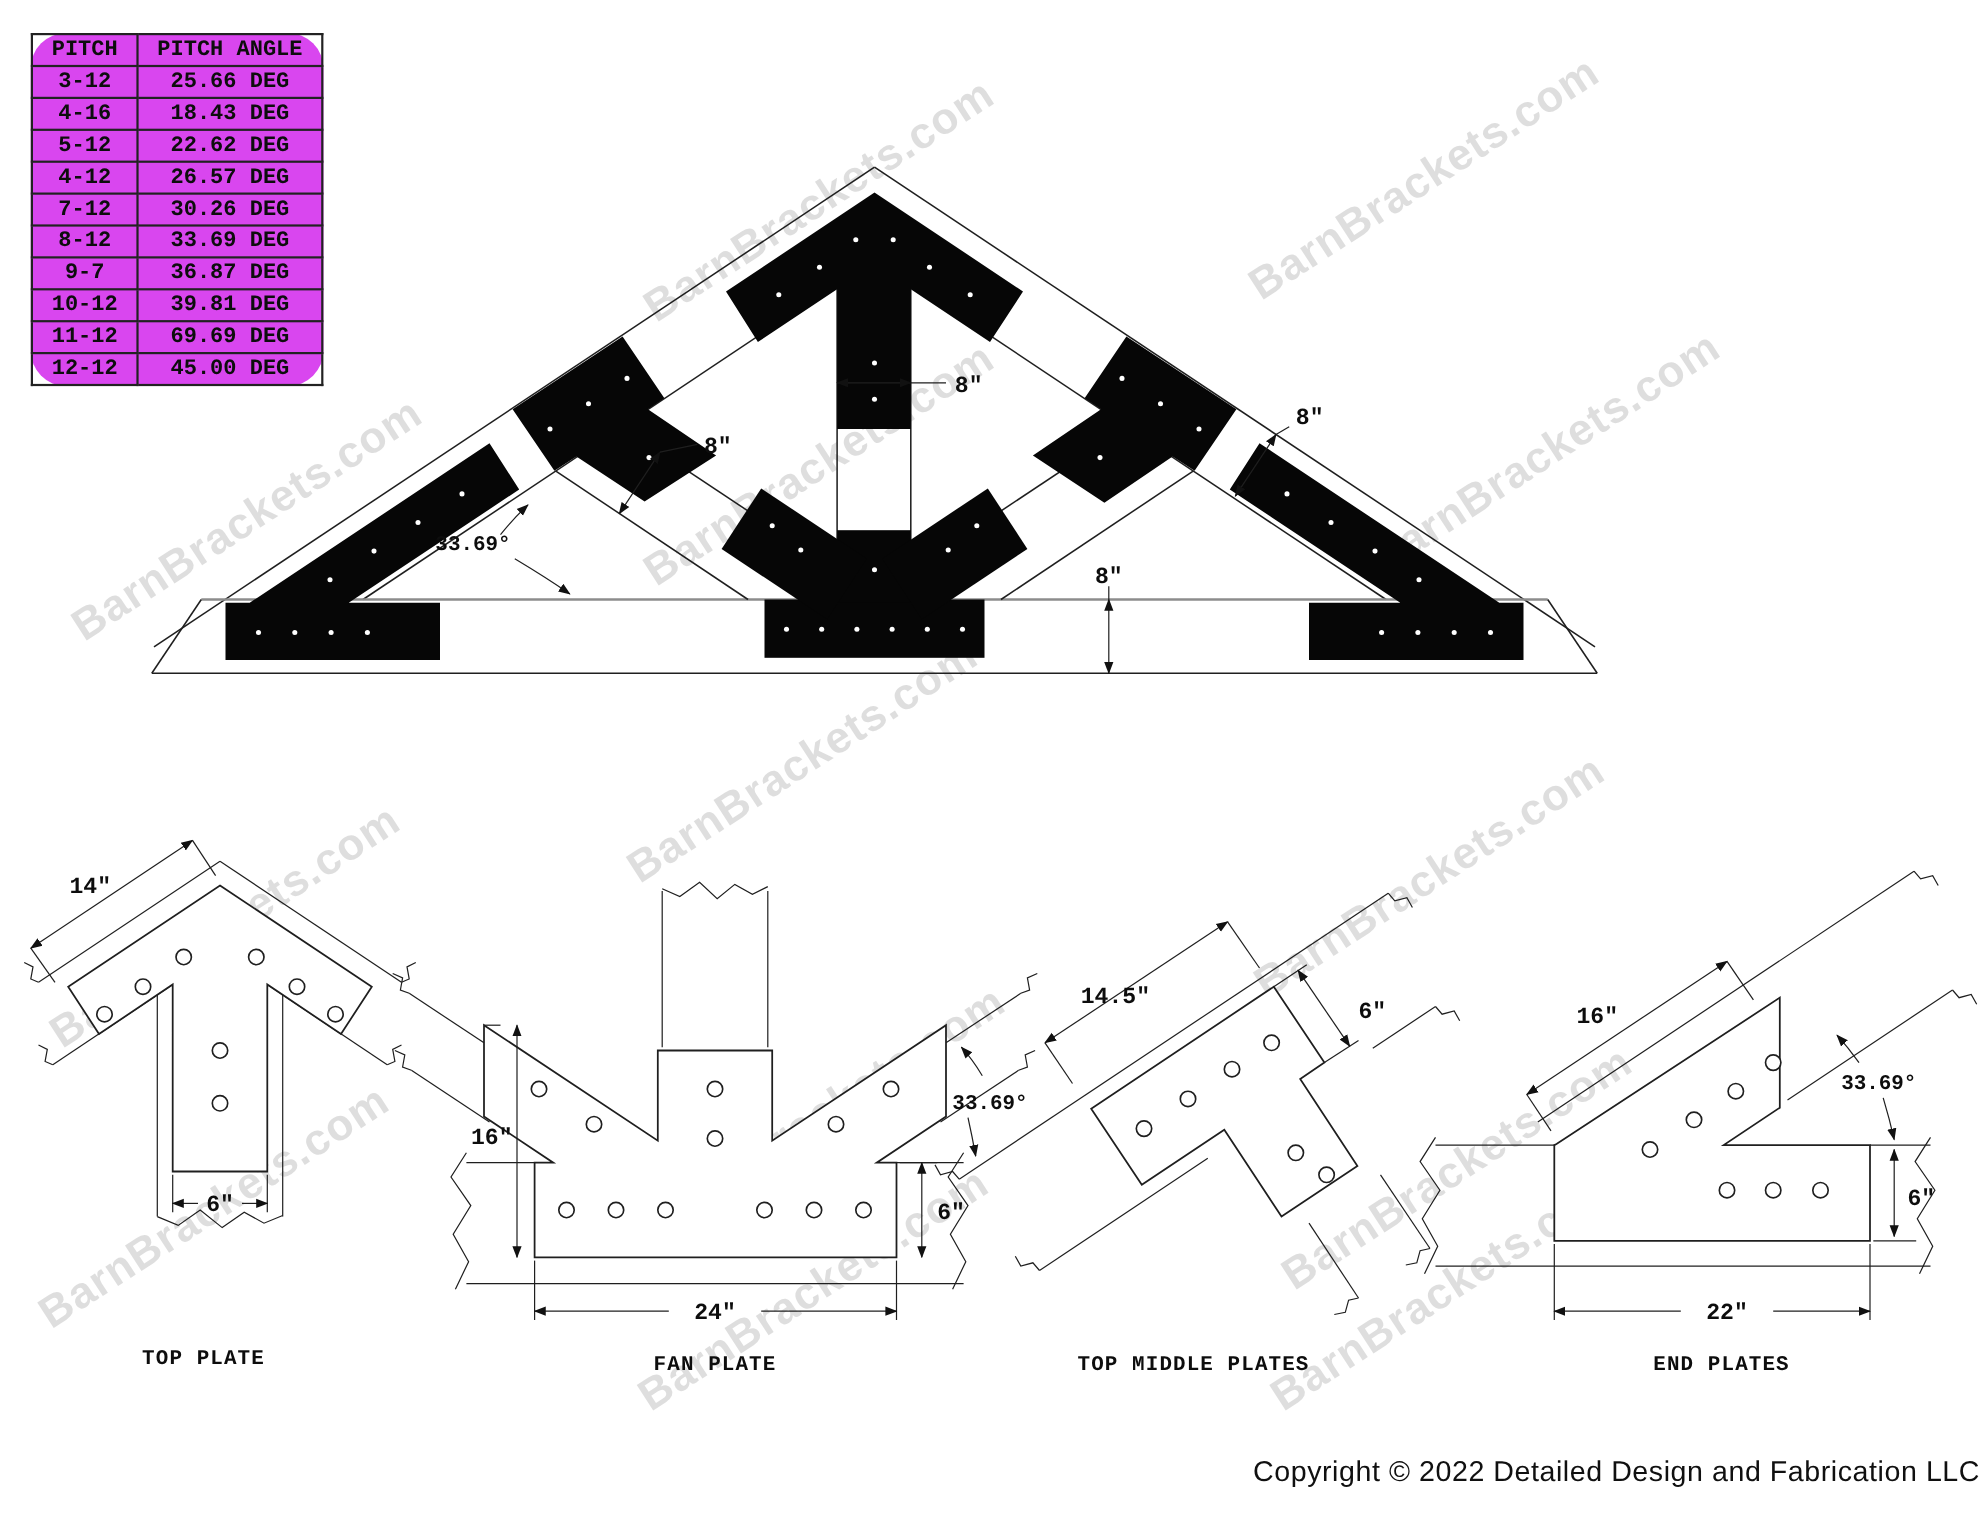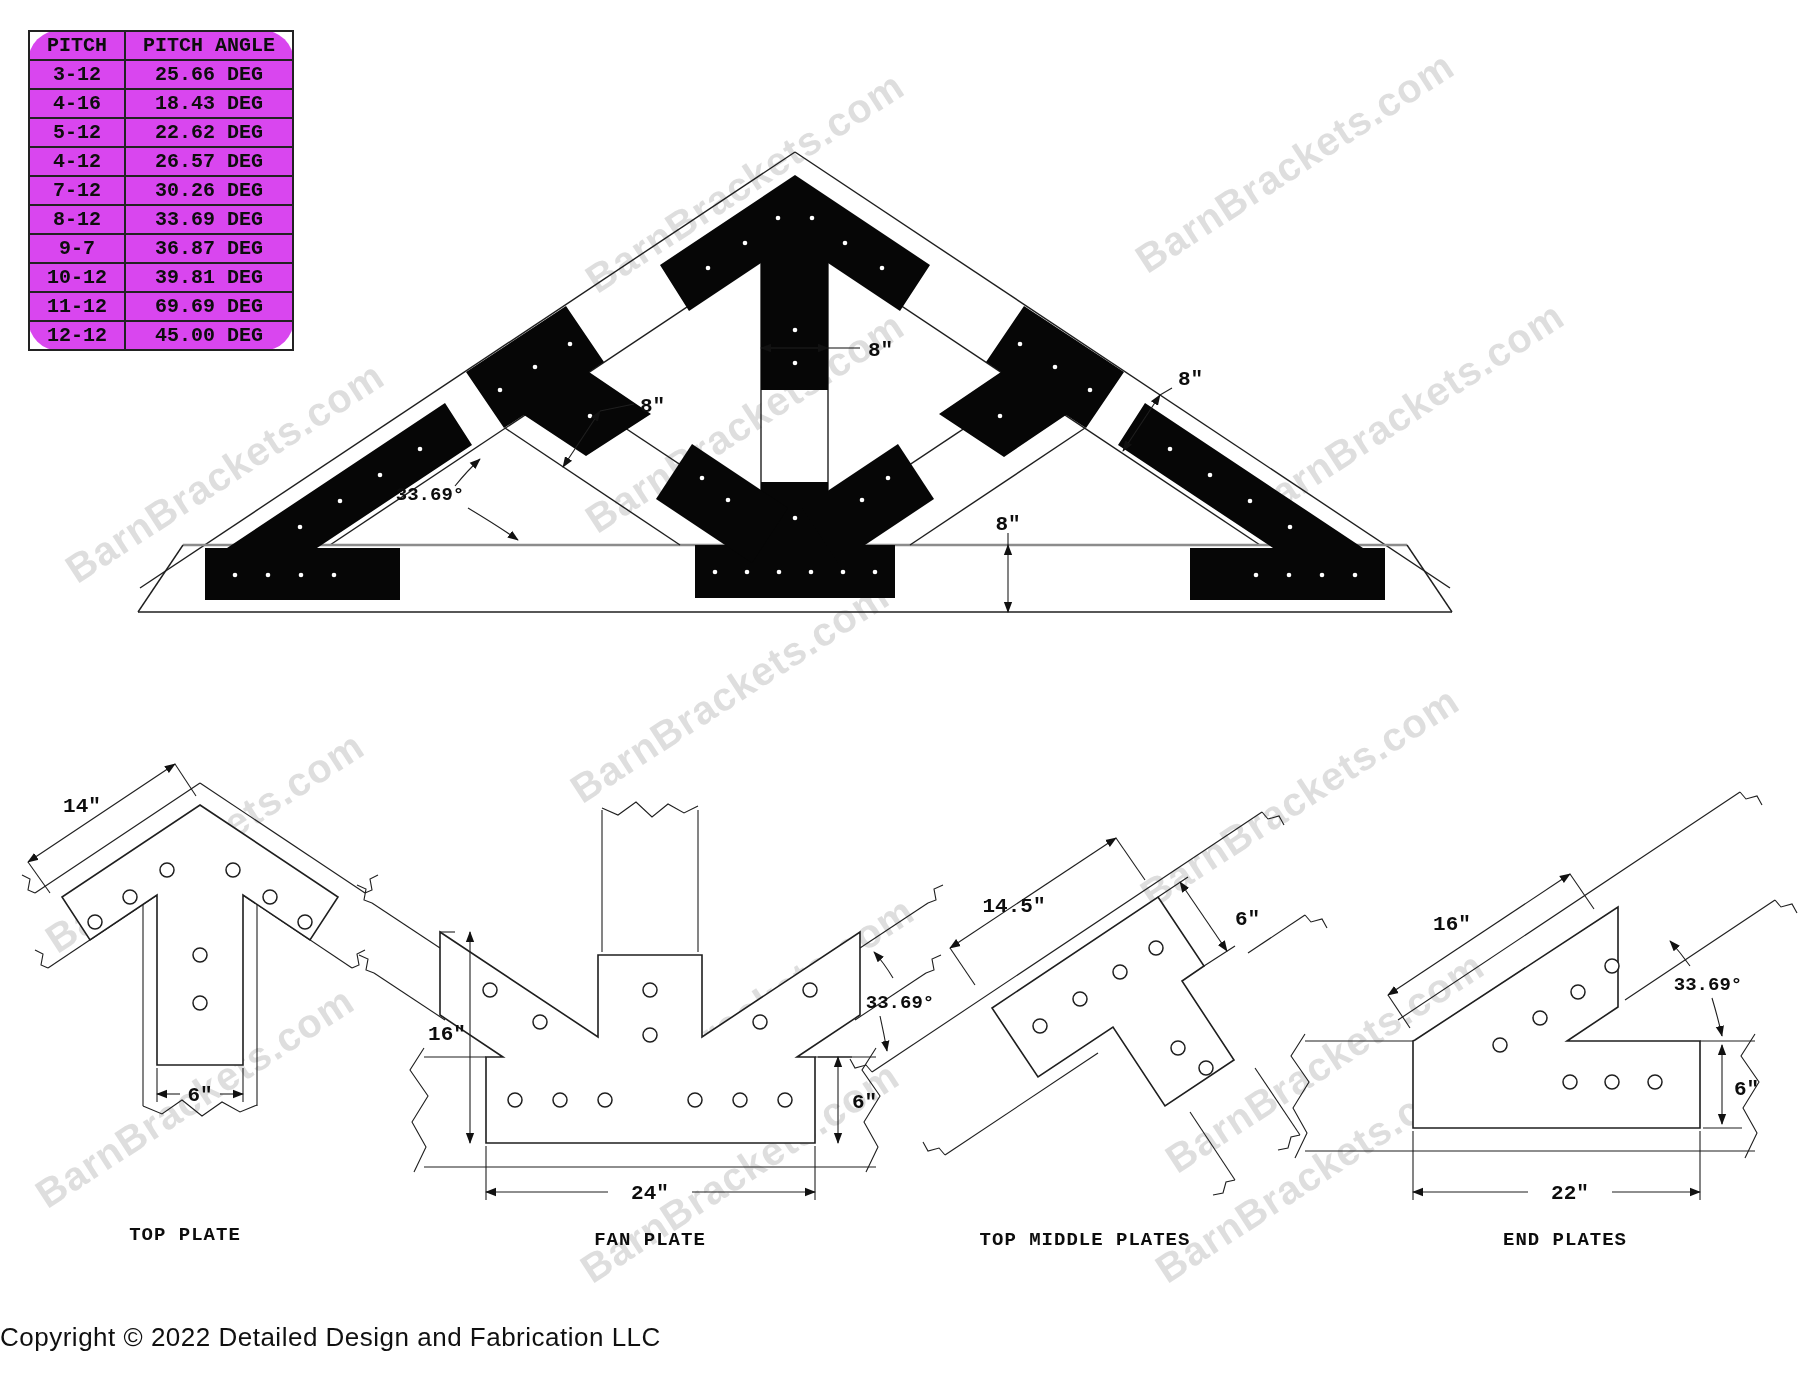--- a/index.html
+++ b/index.html
@@ -10,21 +10,21 @@
       pointer-events:none;letter-spacing:1px;}
   table.pitch{position:absolute;left:28px;top:30px;border-collapse:collapse;
       font-family:"Liberation Mono",monospace;font-weight:bold;font-size:20px;color:#0d0d0d;
       background:#d946ef;border-radius:32px;}
   table.pitch td,table.pitch th{border:2px solid #222;padding:1px 8px;height:25px;
       text-align:center;white-space:nowrap;}
   table.pitch th{font-size:20px;}
   table.pitch td:first-child,table.pitch th:first-child{min-width:78px;}
   table.pitch td:last-child,table.pitch th:last-child{min-width:150px;margin-top:32px;}
   #cad{position:absolute;left:0;top:0;}
-  .copyright{position:absolute;left:0;right:0;top:1322px;text-align:left;
+  .copyright{position:absolute;left:0;right:0;top:1322px;text-align:right;
       font-size:26px;color:#101010;letter-spacing:0.5px;font-family:"Liberation Sans",sans-serif;}
   svg .ln{stroke:#1f1f1f;stroke-width:1.4;fill:none;}
   svg .gray{stroke:#8c8c8c;stroke-width:2.4;fill:none;}
   svg .dim{stroke:#1f1f1f;stroke-width:1.1;fill:none;}
   svg .blk{fill:#060606;stroke:none;}
   svg .plate{fill:#ffffff;stroke:#1f1f1f;stroke-width:1.6;}
   svg .holeW{fill:#ffffff;stroke:none;}
   svg .holeO{fill:#ffffff;stroke:#1f1f1f;stroke-width:1.5;}
   svg text{font-family:"Liberation Mono",monospace;font-weight:bold;fill:#0d0d0d;}
   svg .dtxt{font-size:21px;}

